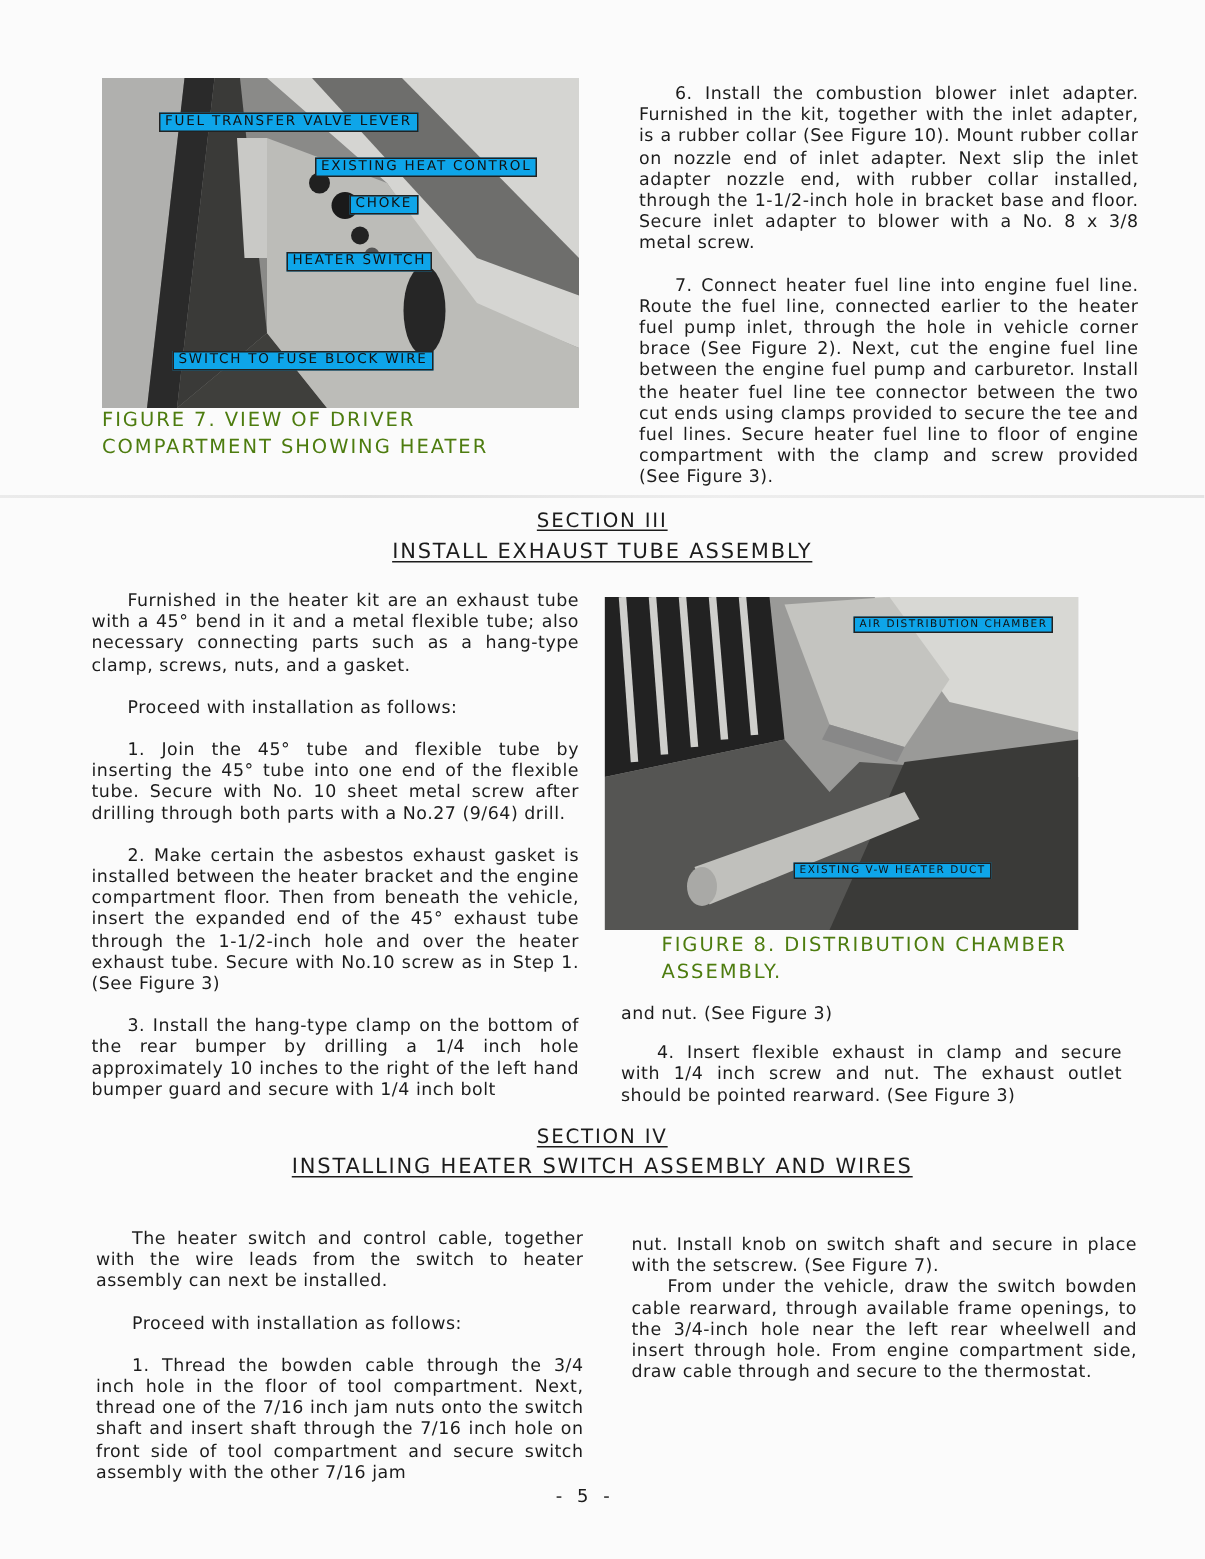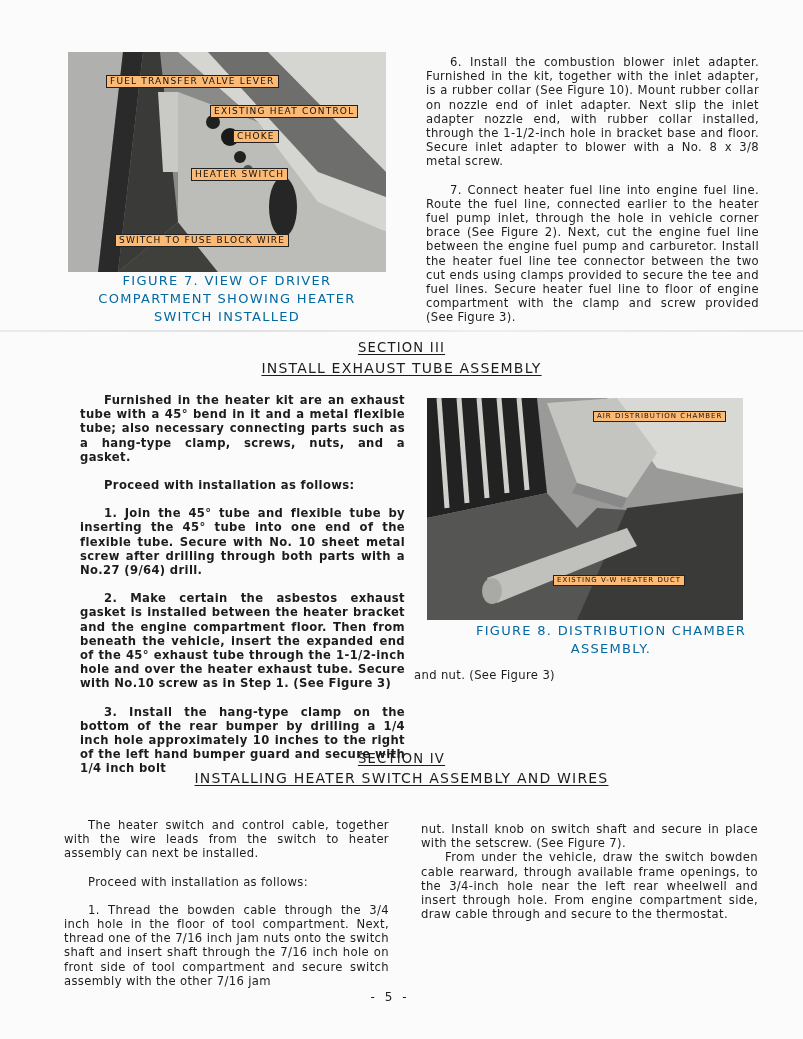--- a/index.html
+++ b/index.html
@@ -6,27 +6,27 @@
     body {
       width: 803px; height: 1039px; position: relative; overflow: hidden;
       background: #fbfbfb;
       font-family: "DejaVu Sans", sans-serif;
       color: #1c1c1c;
     }
     .scan-line { position: absolute; left: 0; width: 803px; height: 2px; background: linear-gradient(90deg, #e4e4e4, #d6d6d6 30%, #e8e8e8 60%, #dadada); opacity: .7; }
     .block { position: absolute; font-size: 11.6px; line-height: 14.2px; text-align: justify; letter-spacing: .35px; }
     .block p { margin: 0; text-indent: 24px; }
     .block p.noindent { text-indent: 0; }
-    .caption { position: absolute; text-align: center; font-size: 13px; line-height: 18px; letter-spacing: 1.3px; color: #0369a1; }
+    .caption { position: absolute; font-size: 13px; line-height: 18px; letter-spacing: 1.3px; color: #4d7c0f; }
     .heading { position: absolute; left: 0; width: 803px; text-align: center; font-size: 13.2px; letter-spacing: 1.2px; line-height: 18px; }
     .heading span { text-decoration: underline; text-underline-offset: 2px; }
     .photo { position: absolute; overflow: hidden; }
     .photo svg { display: block; }
     .label-tag {
-      position: absolute; background: #fdba74; color: #111; font-size: 9px; letter-spacing: 1.2px;
+      position: absolute; background: #0ea5e9; color: #111; font-size: 9px; letter-spacing: 1.2px;
       padding: 0 3px; line-height: 11px; border: 1px solid #222; white-space: nowrap;
     }
     .label-tag.small { font-size: 7px; line-height: 9px; letter-spacing: 1px; }
     .page-num { position: absolute; left: 340px; top: 990px; width: 100px; text-align: center; font-size: 12px; letter-spacing: 3px; }
   </style>
 </head>
 <body>
 
 <div class="scan-line" style="top:330px;"></div>
 
@@ -50,40 +50,39 @@
   <div class="label-tag" style="left:38px; top:23px;">FUEL TRANSFER VALVE LEVER</div>
   <div class="label-tag" style="left:142px; top:53px;">EXISTING HEAT CONTROL</div>
   <div class="label-tag" style="left:165px; top:78px;">CHOKE</div>
   <div class="label-tag" style="left:123px; top:116px;">HEATER SWITCH</div>
   <div class="label-tag" style="left:47px; top:182px;">SWITCH TO FUSE BLOCK WIRE</div>
 </div>
 
 <div class="caption" style="left:68px; top:272px; width:318px;">
   <div>FIGURE 7.  VIEW OF DRIVER</div>
   <div>COMPARTMENT SHOWING HEATER</div>
-  <div>SWITCH INSTALLED</div>
 </div>
 
 <div class="block" style="left:426px; top:55px; width:333px;">
   <p>6. Install the combustion blower inlet adapter. Furnished in the kit, together with the inlet adapter, is a rubber collar (See Figure 10). Mount rubber collar on nozzle end of inlet adapter. Next slip the inlet adapter nozzle end, with rubber collar installed, through the 1-1/2-inch hole in bracket base and floor. Secure inlet adapter to blower with a No. 8 x 3/8 metal screw.</p>
   <p style="margin-top:14px;">7. Connect heater fuel line into engine fuel line. Route the fuel line, connected earlier to the heater fuel pump inlet, through the hole in vehicle corner brace (See Figure 2). Next, cut the engine fuel line between the engine fuel pump and carburetor. Install the heater fuel line tee connector between the two cut ends using clamps provided to secure the tee and fuel lines. Secure heater fuel line to floor of engine compartment with the clamp and screw provided (See Figure 3).</p>
 </div>
 
 <div class="heading" style="top:339px;"><span>SECTION III</span></div>
 <div class="heading" style="top:359px; font-size:14px;"><span>INSTALL EXHAUST TUBE ASSEMBLY</span></div>
 
-<div class="block" style="left:80px; top:393px; width:325px;font-weight:bold;">
+<div class="block" style="left:61px; top:393px; width:325px;">
   <p>Furnished in the heater kit are an exhaust tube with a 45° bend in it and a metal flexible tube; also necessary connecting parts such as a hang-type clamp, screws, nuts, and a gasket.</p>
   <p style="margin-top:14px;">Proceed with installation as follows:</p>
   <p style="margin-top:14px;">1. Join the 45° tube and flexible tube by inserting the 45° tube into one end of the flexible tube.  Secure with No. 10 sheet metal screw after drilling through both parts with a No.27 (9/64) drill.</p>
   <p style="margin-top:14px;">2. Make certain the asbestos exhaust gasket is installed between the heater bracket and the engine compartment floor.  Then from beneath the vehicle, insert the expanded end of the 45° exhaust tube through the 1-1/2-inch hole and over the heater exhaust tube. Secure with No.10 screw as in Step 1. (See Figure 3)</p>
   <p style="margin-top:14px;">3. Install the hang-type clamp on the bottom of the rear bumper by drilling a 1/4 inch hole approximately 10 inches to the right of the left hand bumper guard and secure with 1/4 inch bolt</p>
 </div>
 
-<div class="photo" style="left:427px; top:398px; width:316px; height:222px;">
+<div class="photo" style="left:403px; top:398px; width:316px; height:222px;">
   <svg width="316" height="222" viewBox="0 0 316 222">
     <rect width="316" height="222" fill="#9a9a98"></rect>
     <polygon points="0,0 110,0 120,95 0,120" fill="#222"></polygon>
     <g stroke="#cfcfcc" stroke-width="5">
       <line x1="12" y1="0" x2="20" y2="110"></line>
       <line x1="32" y1="0" x2="40" y2="105"></line>
       <line x1="52" y1="0" x2="60" y2="100"></line>
       <line x1="72" y1="0" x2="80" y2="95"></line>
       <line x1="92" y1="0" x2="100" y2="92"></line>
     </g>
@@ -99,20 +98,21 @@
   <div class="label-tag small" style="left:126px; top:177px;">EXISTING V-W HEATER DUCT</div>
 </div>
 
 <div class="caption" style="left:441px; top:622px; width:340px;">
   <div>FIGURE 8.   DISTRIBUTION CHAMBER</div>
   <div>ASSEMBLY.</div>
 </div>
 
 <div class="block" style="left:414px; top:668px; width:334px;">
   <p class="noindent">and nut. (See Figure 3)</p>
+  <p style="margin-top:12px;">4. Insert flexible exhaust in clamp and secure with 1/4 inch screw and nut. The exhaust outlet should be pointed rearward. (See Figure 3)</p>
 </div>
 
 <div class="heading" style="top:750px;"><span>SECTION IV</span></div>
 <div class="heading" style="top:769px; font-size:14px;"><span>INSTALLING HEATER SWITCH ASSEMBLY AND WIRES</span></div>
 
 <div class="block" style="left:64px; top:818px; width:325px;">
   <p>The heater switch and control cable, together with the wire leads from the switch to heater assembly can next be installed.</p>
   <p style="margin-top:14px;">Proceed with installation as follows:</p>
   <p style="margin-top:14px;">1. Thread the bowden cable through the 3/4 inch hole in the floor of tool compartment. Next, thread one of the 7/16 inch jam nuts onto the switch shaft and insert shaft through the 7/16 inch hole on front side of tool compartment and secure switch assembly with the other 7/16 jam</p>
 </div>

